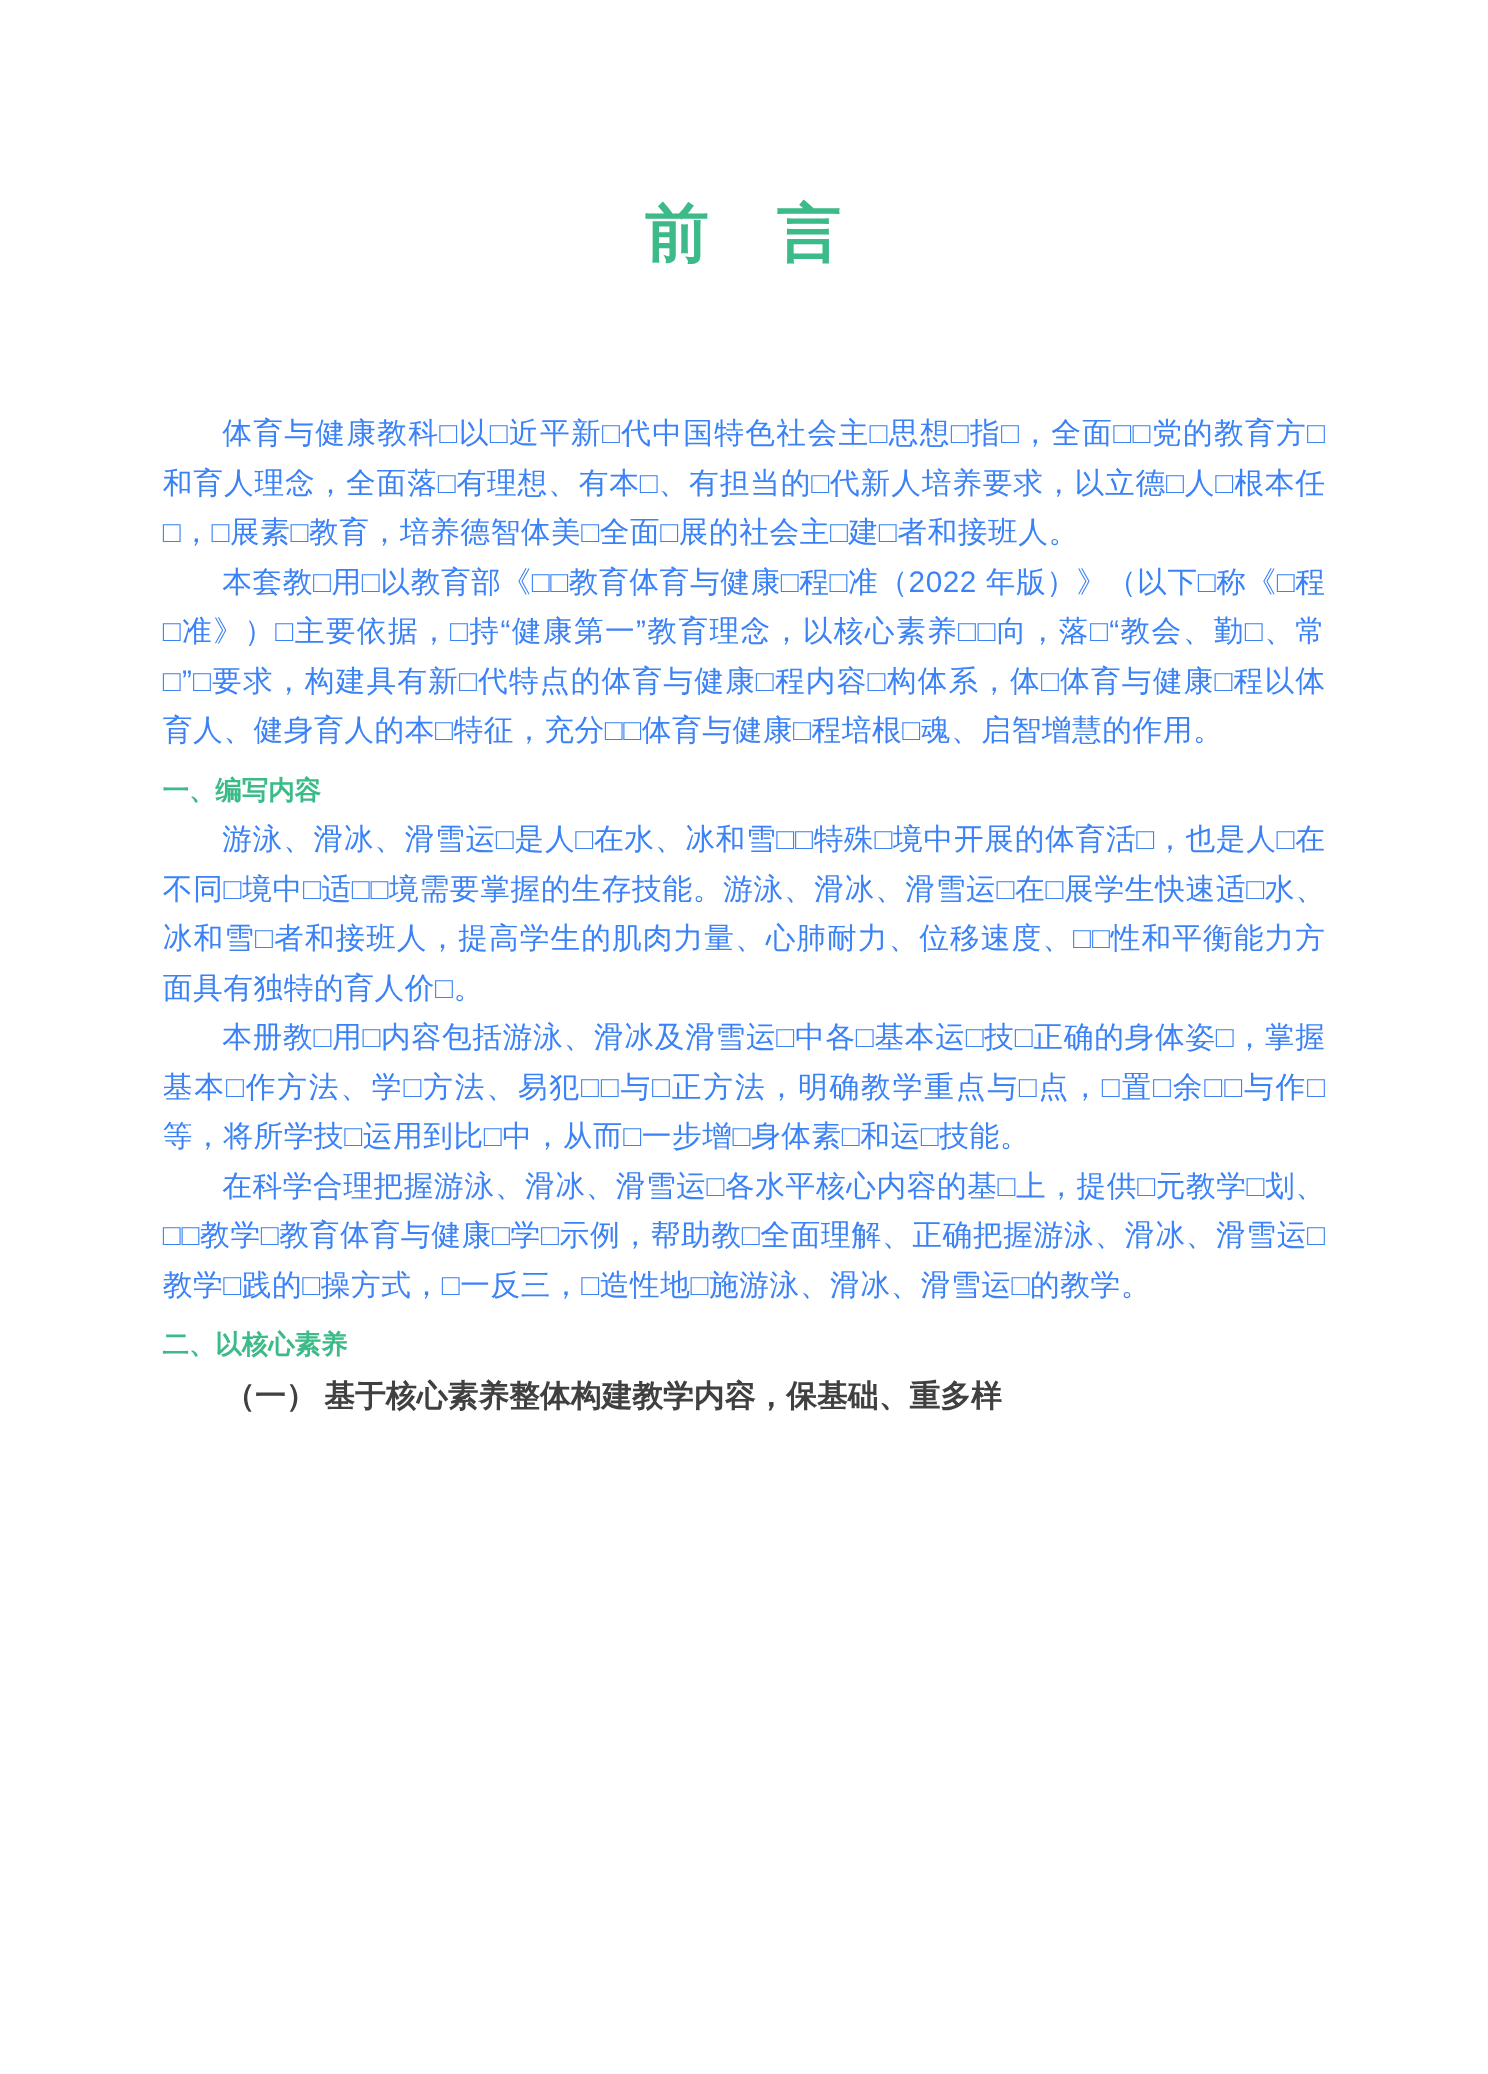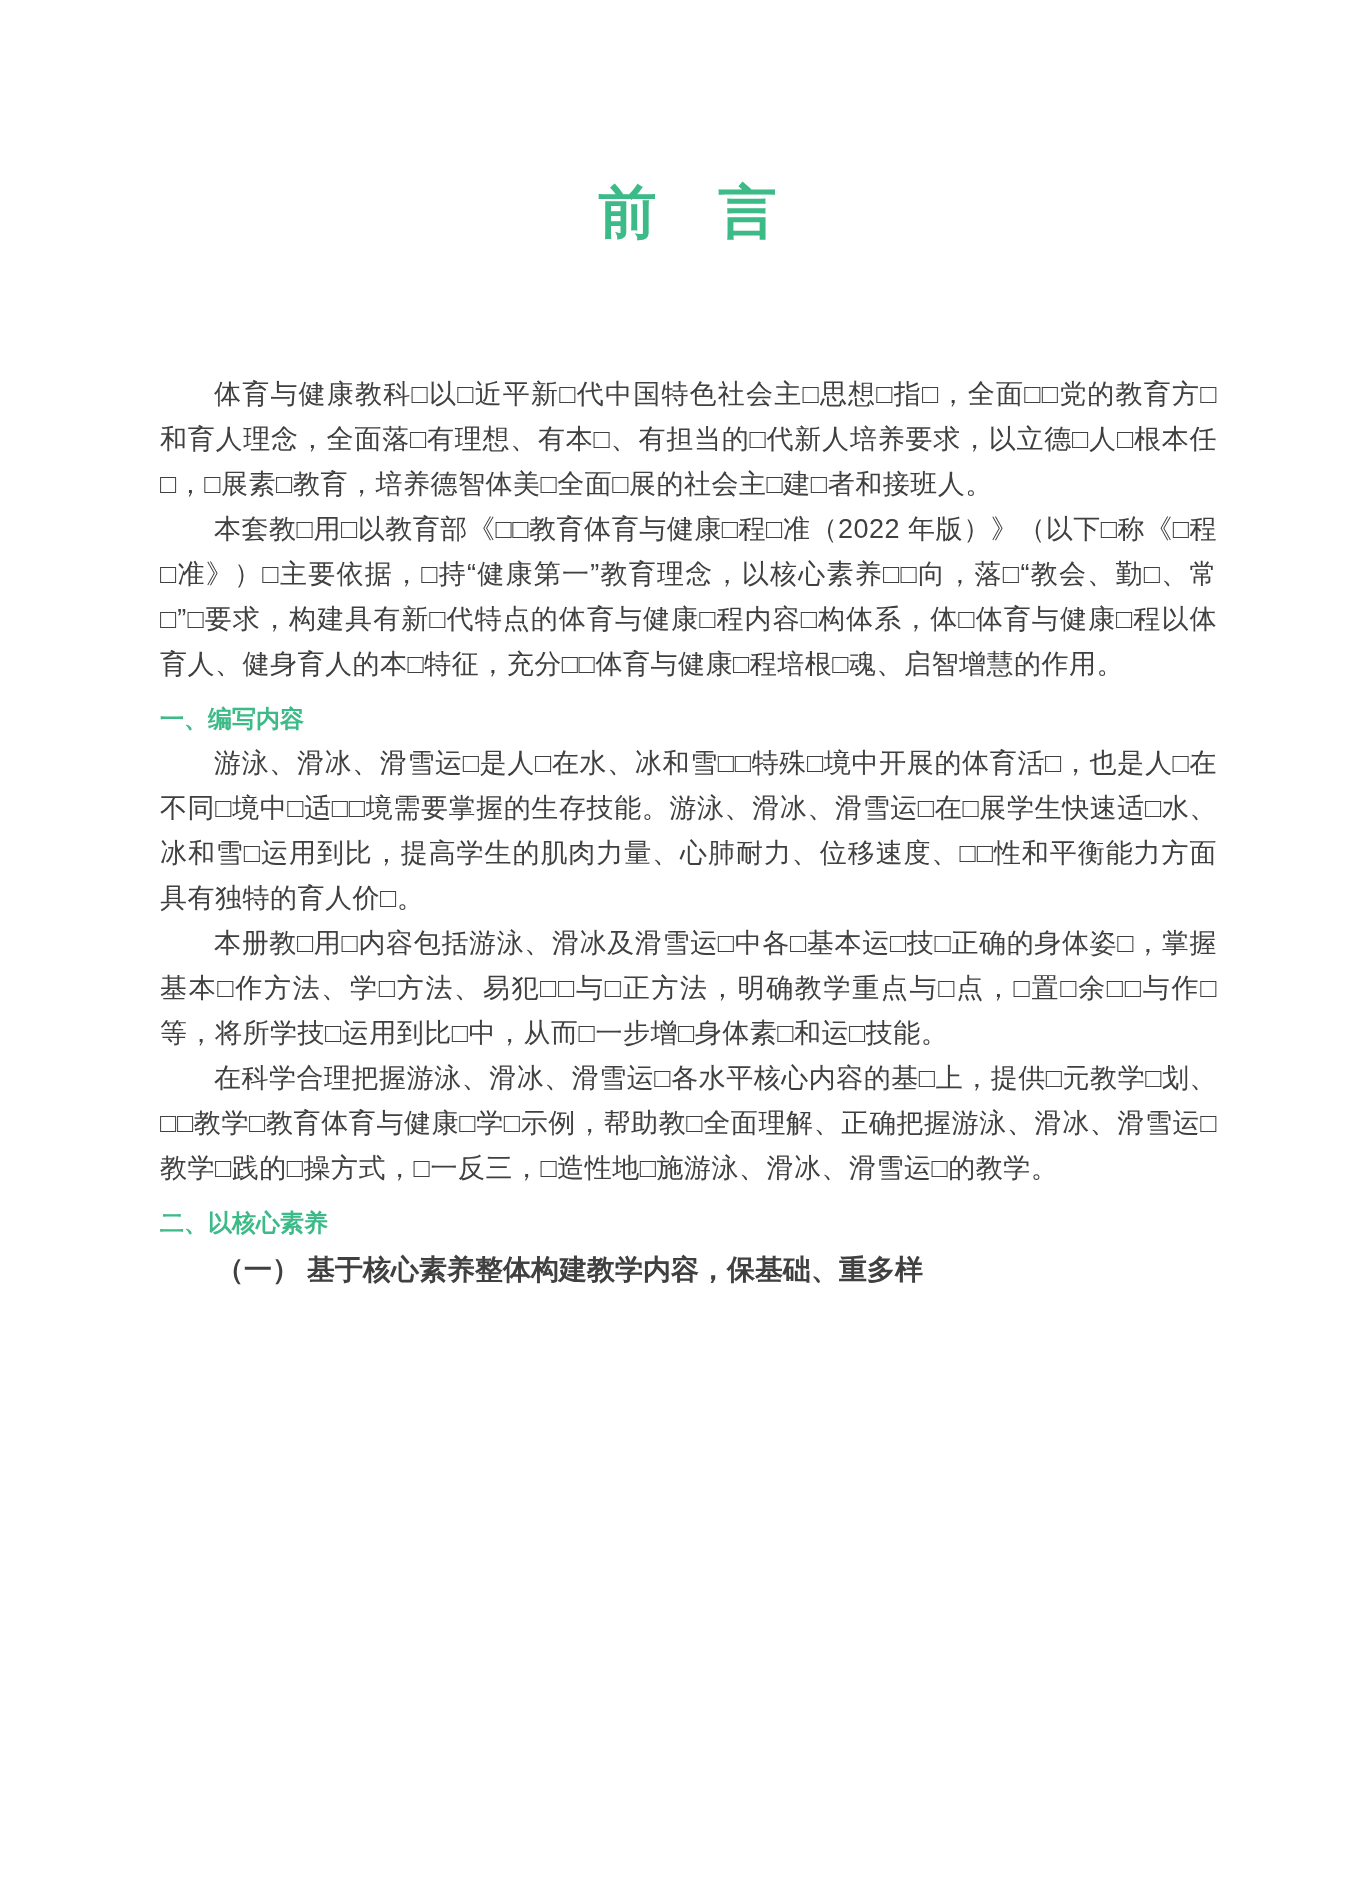--- a/index.html
+++ b/index.html
@@ -11,42 +11,42 @@
     position: relative;
     width: 1353px;
     height: 1885px;
     margin: 0 auto;
     background: #ffffff;
     overflow: hidden;
     font-family: "Liberation Sans", sans-serif;
   }
   .content {
     position: absolute;
-    left: 160px;
+    left: 148px;
     top: 0;
     width: 1057px;
   }
   .doc-title {
     margin: 182px 0 0 0;
     text-align: center;
     font-family: "Liberation Serif", serif;
     font-weight: bold;
     font-size: 58px;
     line-height: 62px;
     color: #3cba88;
     letter-spacing: 2px;
   }
   .body-blocks {
     margin-top: 128px;
   }
   .para {
     margin: 0;
     font-size: 27px;
     line-height: 45px;
-    color: #404040;
+    color: #3b82f6;
     text-align: justify;
     text-indent: 2em;
     letter-spacing: 0.5px;
   }
   .h-green {
     margin: 9px 0 0 0;
     font-size: 24px;
     line-height: 45px;
     font-weight: bold;
     color: #3cba88;
@@ -70,21 +70,21 @@
     <h1 class="doc-title">前　言</h1>
 
     <div class="body-blocks">
       <p class="para">体育与健康教科□以□近平新□代中国特色社会主□思想□指□，全面□□党的教育方□和育人理念，全面落□有理想、有本□、有担当的□代新人培养要求，以立德□人□根本任□，□展素□教育，培养德智体美□全面□展的社会主□建□者和接班人。</p>
 
       <p class="para">本套教□用□以教育部《□□教育体育与健康□程□准（2022 年版）》（以下□称《□程□准》）□主要依据，□持“健康第一”教育理念，以核心素养□□向，落□“教会、勤□、常□”□要求，构建具有新□代特点的体育与健康□程内容□构体系，体□体育与健康□程以体育人、健身育人的本□特征，充分□□体育与健康□程培根□魂、启智增慧的作用。</p>
 
 
       <h2 class="h-green">一、编写内容</h2>
 
-      <p class="para">游泳、滑冰、滑雪运□是人□在水、冰和雪□□特殊□境中开展的体育活□，也是人□在不同□境中□适□□境需要掌握的生存技能。游泳、滑冰、滑雪运□在□展学生快速适□水、冰和雪□运用到比，提高学生的肌肉力量、心肺耐力、位移速度、□□性和平衡能力方面具有独特的育人价□。</p>
+      <p class="para">游泳、滑冰、滑雪运□是人□在水、冰和雪□□特殊□境中开展的体育活□，也是人□在不同□境中□适□□境需要掌握的生存技能。游泳、滑冰、滑雪运□在□展学生快速适□水、冰和雪□者和接班人，提高学生的肌肉力量、心肺耐力、位移速度、□□性和平衡能力方面具有独特的育人价□。</p>
 
 
       <p class="para">本册教□用□内容包括游泳、滑冰及滑雪运□中各□基本运□技□正确的身体姿□，掌握基本□作方法、学□方法、易犯□□与□正方法，明确教学重点与□点，□置□余□□与作□等，将所学技□运用到比□中，从而□一步增□身体素□和运□技能。</p>
 
       <p class="para">在科学合理把握游泳、滑冰、滑雪运□各水平核心内容的基□上，提供□元教学□划、□□教学□教育体育与健康□学□示例，帮助教□全面理解、正确把握游泳、滑冰、滑雪运□教学□践的□操方式，□一反三，□造性地□施游泳、滑冰、滑雪运□的教学。</p>
 
       <h2 class="h-green">二、以核心素养</h2>
 
       <h3 class="h-blue">（一） 基于核心素养整体构建教学内容，保基础、重多样</h3>
 

